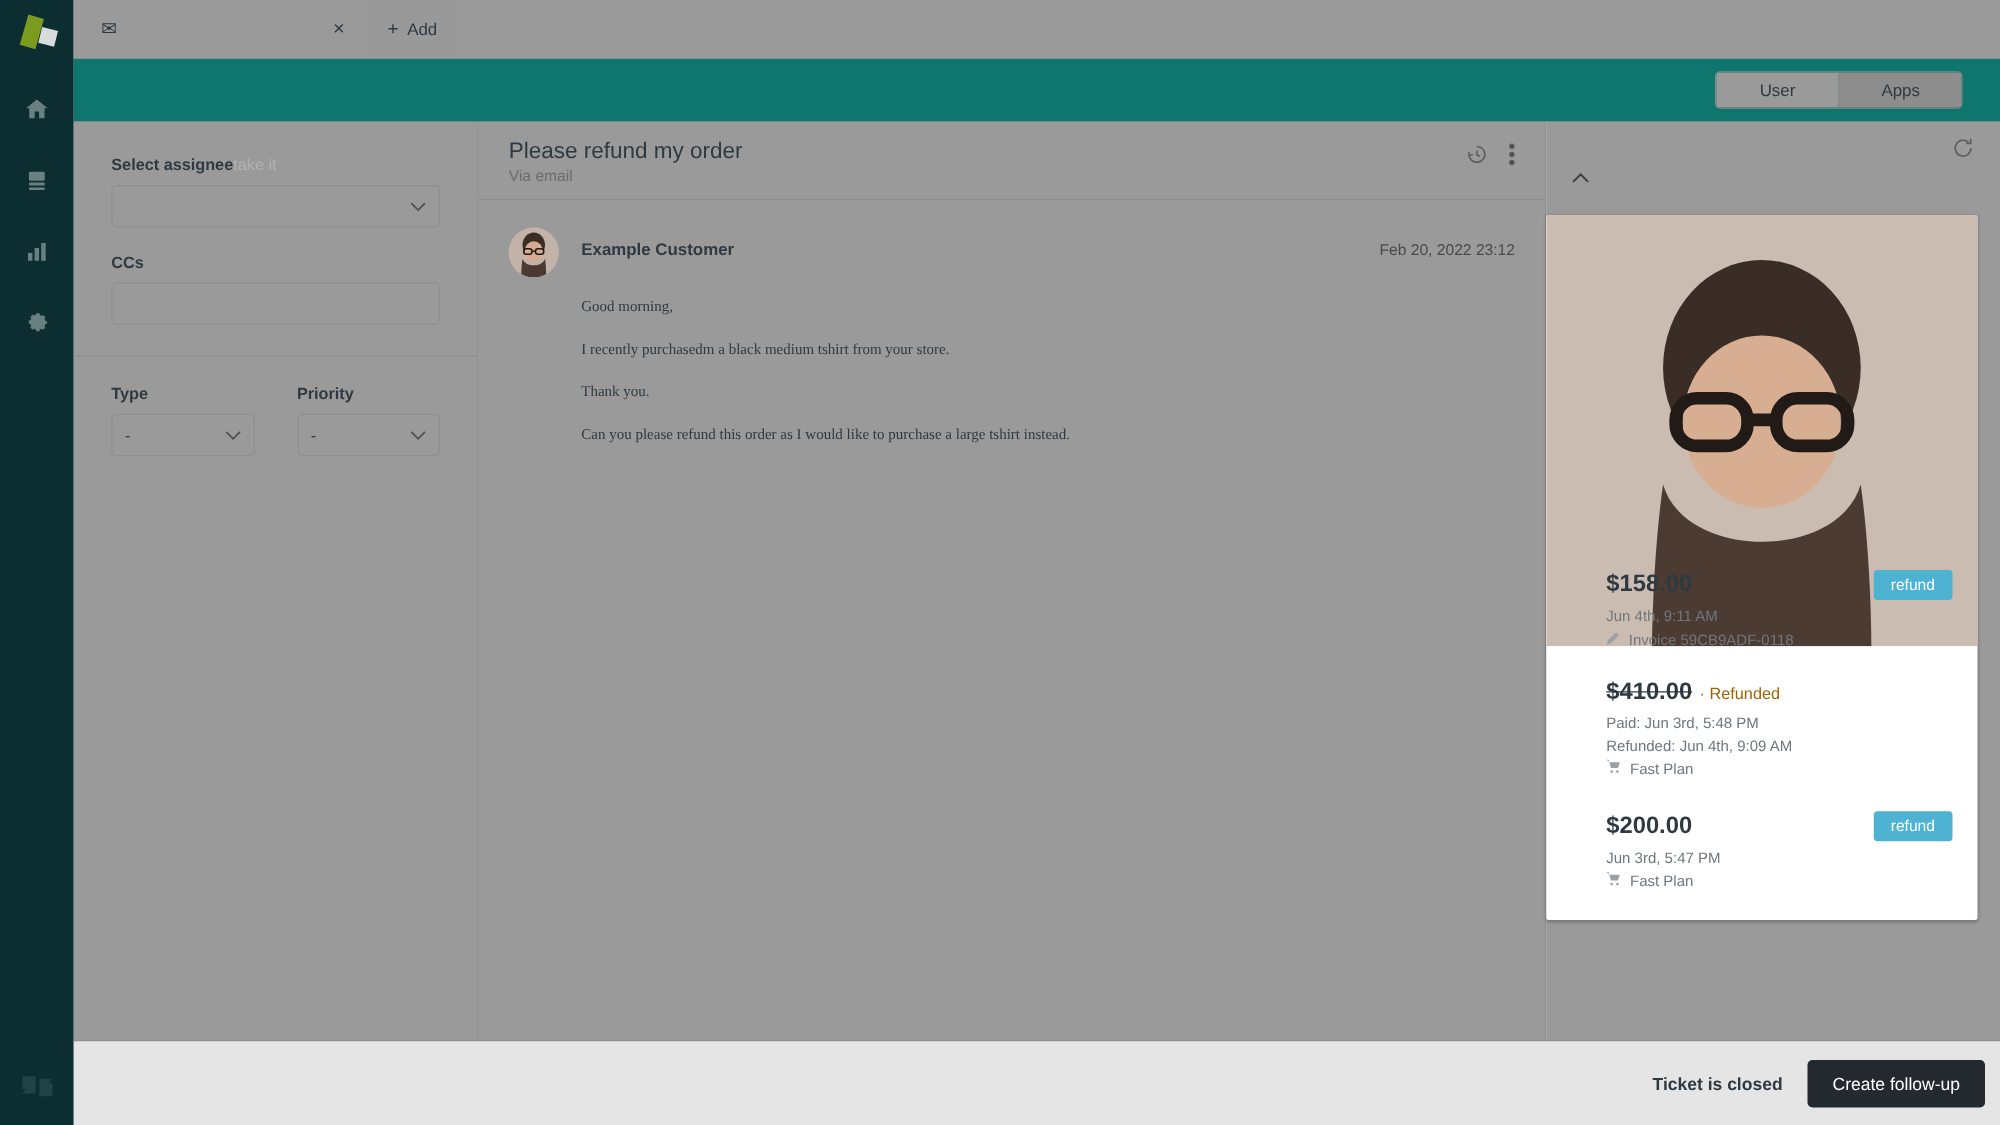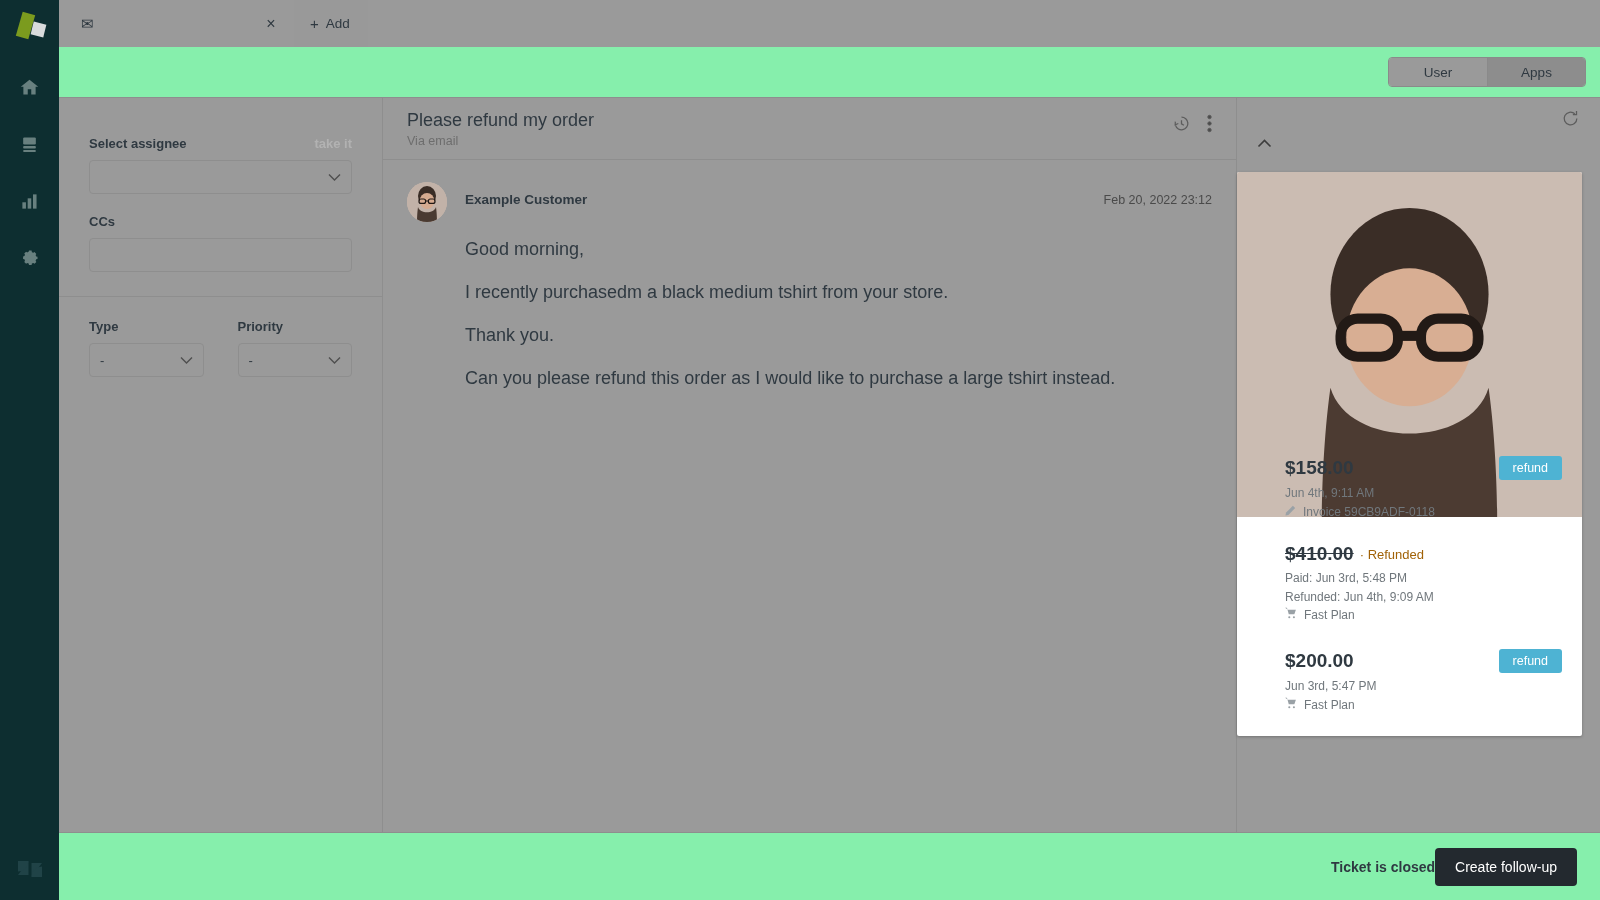--- a/index.html
+++ b/index.html
@@ -54,38 +54,38 @@
   .tab-add {
     display: flex; align-items: center; gap: 7px; padding: 0 18px 0 16px;
     background: #999999; color: #2f3941; font-size: 13.5px; cursor: pointer; height: 47px;
   }
   .tab-add .plus { font-size: 15px; line-height: 1; }
   .tabstrip-rest { flex: 1; background: #9a9a9a; }
 
   
   .subbar {
     position: absolute; left: 59px; top: 47px; right: 0; height: 51px;
-    background: #86efac; border-bottom: 1px solid #8e8e8e;
-    display: flex; align-items: center; justify-content: flex-end; padding-right: 14px;
+    background: #0f766e; border-bottom: 1px solid #8e8e8e;
+    display: flex; align-items: center; justify-content: flex-end; padding-right: 30px;
   }
   .seg { display: flex; height: 30px; border: 1px solid #8a8a8a; border-radius: 4px; overflow: hidden; }
   .seg-btn {
     width: 98px; display: flex; align-items: center; justify-content: center;
     font-size: 13.5px; color: #2f3941; background: #9a9a9a; cursor: pointer;
   }
   .seg-btn + .seg-btn { border-left: 1px solid #8a8a8a; }
   .seg-btn.active { background: #8d8d8d; }
 
   
   .body-row { position: absolute; left: 59px; top: 98px; right: 0; bottom: 68px; display: flex; }
 
   .left-panel { width: 324px; background: #9a9a9a; border-right: 1px solid #8e8e8e; padding: 26px 30px 0 30px; }
   .field-label { font-size: 13px; font-weight: bold; color: #2f3941; }
-  .field-row { display: flex; align-items: baseline; justify-content: space-between; margin-top: 12px; }
-  .take-it { font-size: 13px; color: #b2b2b2; cursor: pointer; font-weight: bold; }
+  .field-row { display: flex; align-items: baseline; justify-content: flex-start; }
+  .take-it { font-size: 13px; color: #b2b2b2; cursor: pointer; }
   .ctl {
     margin-top: 9px; height: 34px; border: 1px solid #8e8e8e; border-radius: 4px;
     background: transparent; display: flex; align-items: center; padding: 0 10px;
     font-size: 13px; color: #2f3941; cursor: pointer;
   }
   .ctl .chev { margin-left: auto; }
   .sep { margin: 24px -30px 22px -30px; border-top: 1px solid #8e8e8e; }
   .two-col { display: flex; gap: 34px; margin-top: 22px; }
   .two-col > div { flex: 1; }
 
@@ -102,21 +102,21 @@
 
   .conv { padding: 22px 24px 0 24px; }
   .msg-head { display: flex; align-items: flex-start; }
   .avatar-img {
     width: 40px; height: 40px; border-radius: 50%; overflow: hidden; flex: none;
     background: #c9b8ad; position: relative;
   }
   .msg-author { font-size: 13.5px; font-weight: bold; color: #2f3941; margin-left: 18px; margin-top: 10px; }
   .msg-date { margin-left: auto; font-size: 12.5px; color: #4a4a4a; margin-top: 11px; }
   .msg-body { margin-left: 58px; margin-top: 14px; }
-  .msg-body p { font-size: 18px; color: #2f3941; line-height: 1.5; margin-bottom: 16px; }
+  .msg-body p { font-size: 12px; color: #2f3941; line-height: 1.5; margin-bottom: 16px; font-family: Liberation Serif, serif; }
 
   .right-panel { width: 363px; background: #9a9a9a; position: relative; }
   .refresh-row { height: 40px; display: flex; align-items: center; justify-content: flex-end; padding-right: 20px; }
   .collapse-row { display: flex; justify-content: flex-start; padding-left: 20px; }
   .collapse-chev { color: #3d3d3d; font-size: 11px; cursor: pointer; }
 
   
   .cd-card {
     position: absolute; left: 0px; top: 74px; width: 345px; background: #ffffff;
     border-radius: 2px; box-shadow: 0 1px 3px rgba(0,0,0,.25);
@@ -162,22 +162,22 @@
     margin-left: auto; background: #4eb3d3; color: #fff; font-size: 12.5px;
     padding: 5px 14px; border-radius: 3px; cursor: pointer;
   }
   .order-meta { font-size: 12px; color: #70777c; margin-top: 4px; line-height: 1.55; }
   .order-meta .with-icon { display: flex; align-items: center; gap: 7px; }
   .order-meta svg { fill: #9aa1a6; flex: none; }
 
   
   .footer {
     position: absolute; left: 59px; right: 0; bottom: 0; height: 68px;
-    background: #86efac; border-top: 1px solid #8e8e8e;
-    display: flex; align-items: center; justify-content: flex-end; padding-right: 23px; 
+    background: #e5e5e5; border-top: 1px solid #8e8e8e;
+    display: flex; align-items: center; justify-content: flex-end; padding-right: 12px; gap: 20px;
   }
   .ticket-closed { font-size: 14px; font-weight: bold; color: #2f3941; }
   .followup-btn {
     background: #23292f; color: #ffffff; font-size: 14px;
     padding: 11px 20px; border-radius: 4px; cursor: pointer;
   }
   .face { position: absolute; inset: 0; }
 </style>
 </head>
 <body>

